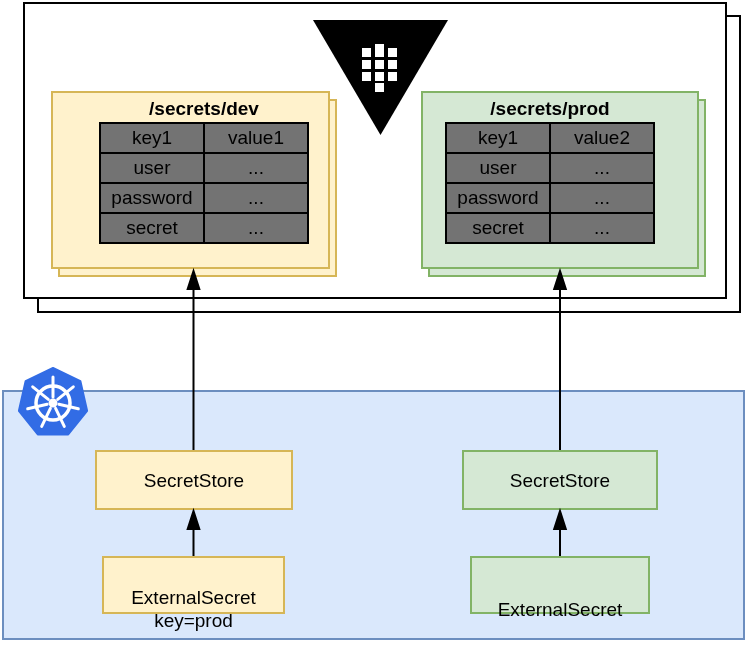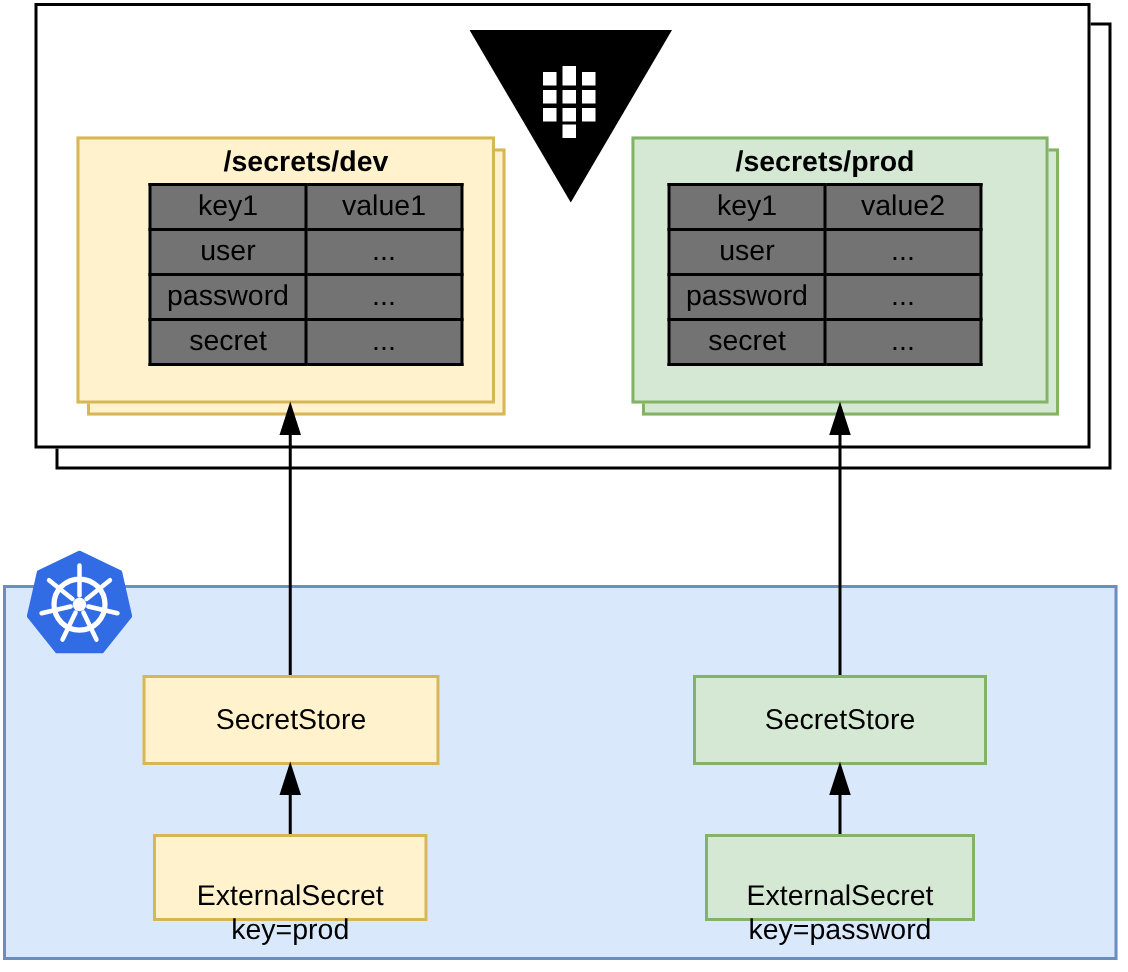--- a/index.html
+++ b/index.html
@@ -165,21 +165,20 @@
   <div class="abs res-box green ss-right">
     <span>SecretStore</span>
   </div>
 
   <div class="abs res-box yellow es-left">
     <span class="res-name">ExternalSecret</span>
     <span>key=prod</span>
   </div>
   <div class="abs res-box green es-right">
     <span class="res-name">ExternalSecret</span>
-    <span>key=password</span>
   </div>
 
   <svg class="abs arrows" width="752" height="648" viewBox="0 0 752 648">
     <g stroke="#000000" stroke-width="2" fill="#000000">
       <g>
         <line x1="193.5" y1="450" x2="193.5" y2="287"></line>
         <polygon points="193.5,271 187.7,289 199.3,289"></polygon>
       </g>
       <g>
         <line x1="193.5" y1="556" x2="193.5" y2="527"></line>

